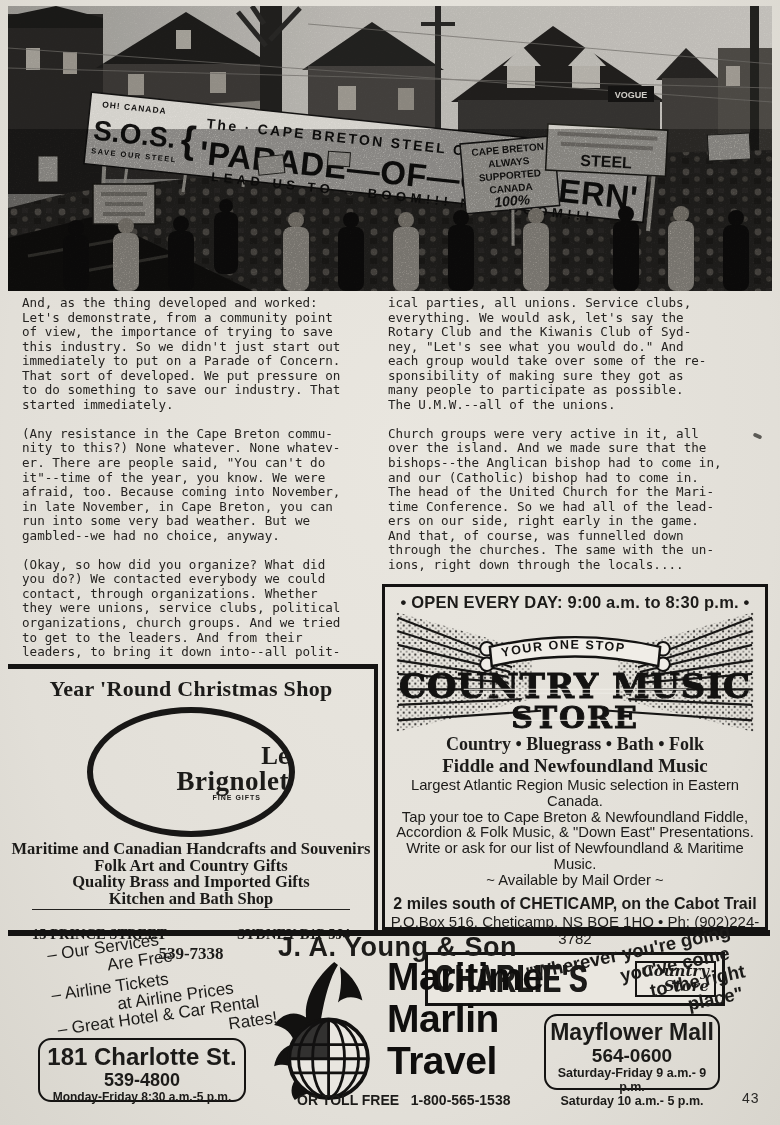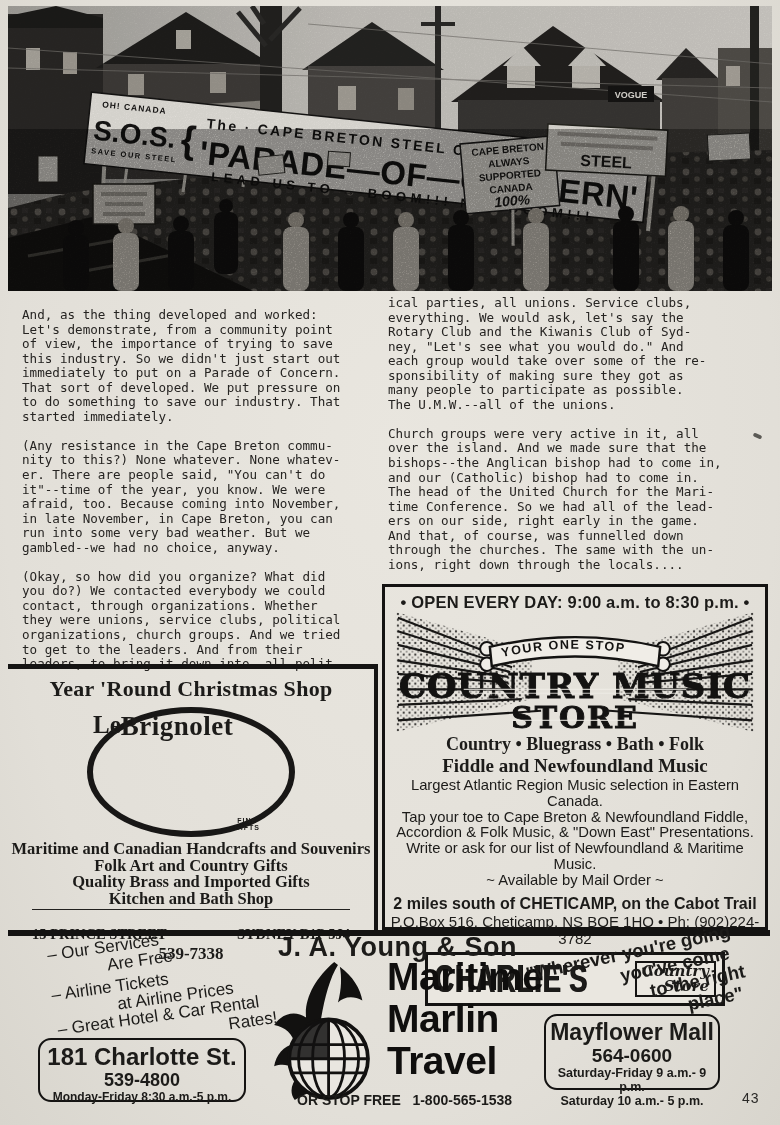--- a/index.html
+++ b/index.html
@@ -13,21 +13,21 @@
        white-space:pre;color:#262422;margin:0;}
   
   .serifb{font-family:"Liberation Serif",serif;font-weight:bold;}
   .sansb{font-family:"Liberation Sans",sans-serif;font-weight:bold;}
   .center{text-align:center;}
   .prelines{white-space:pre-line;}
   
   .brig{left:8px;top:664px;width:366px;height:266px;border-top:5px solid #151413;border-right:4px solid #151413;}
   .brig-head{margin-top:7px;font-size:22px;letter-spacing:.3px;}
   .brig-oval{width:196px;height:118px;border:6px solid #181716;border-radius:50%;margin:5px auto 4px auto;
-             display:flex;flex-direction:row;align-items:flex-start;justify-content:center;}
+             display:flex;flex-direction:column;align-items:flex-end;justify-content:center;}
   .brig-le{font-size:25px;line-height:24px;}
   .brig-name{font-size:27px;line-height:26px;letter-spacing:.5px;}
   .brig-sub{font-size:7px;letter-spacing:1px;align-self:flex-end;margin-right:28px;}
   .brig-lines{font-size:16.5px;line-height:16.5px;}
   .brig-addr{width:318px;margin:2px auto 0 auto;border-top:1.5px solid #22211f;display:flex;justify-content:space-between;
              font-size:14.5px;padding-top:16px;}
   .brig-phone{font-size:17px;margin-top:1px;}
   
   .cm{left:382px;top:584px;width:380px;height:340px;border:3px solid #141312;background:transparent;}
   .cm-open{font-size:16.5px;margin-top:6px;letter-spacing:.2px;}
@@ -223,21 +223,21 @@
           <rect x="515" y="217" width="26" height="68" rx="8"></rect>
         <circle cx="673" cy="208" r="8" fill="#b9b2a6"></circle>
           <rect x="660" y="215" width="26" height="70" rx="8"></rect>
       </g>
     </g>
 
     <rect x="0" y="138" width="764" height="147" filter="url(#grain)" opacity="0.35"></rect>
     <rect x="0" y="0" width="764" height="285" filter="url(#grain)" opacity="0.10"></rect>
   </svg>
 
-  <pre class="abs col" style="left:22px;top:308px;width:356px;">And, as the thing developed and worked:
+  <pre class="abs col" style="left:22px;top:296px;width:356px;">And, as the thing developed and worked:
 Let's demonstrate, from a community point
 of view, the importance of trying to save
 this industry. So we didn't just start out
 immediately to put on a Parade of Concern.
 That sort of developed. We put pressure on
 to do something to save our industry. That
 started immediately.
 
 (Any resistance in the Cape Breton commu-
 nity to this?) None whatever. None whatev-
@@ -399,21 +399,21 @@
         <line x1="-39" y1="15" x2="39" y2="15" stroke="#121110" stroke-width="3"></line>
         <path d="M0,-42 A42,42 0 0 0 -42,0 L0,0 Z" fill="#121110" opacity="0.85"></path>
       </g>
     </svg>
     <div class="abs tv-brand" style="left:132px;top:24px;">
       <div>Maritime</div>
       <div>Marlin</div>
       <div>Travel</div>
     </div>
     <div class="abs tv-toll" style="left:42px;top:160px;white-space:nowrap;">
-      <span>OR STOP FREE</span>&nbsp;&nbsp;
+      <span>OR TOLL FREE</span>&nbsp;&nbsp;
       <span>1-800-565-1538</span>
     </div>
   </div>
 
   <div class="abs quote" style="left:530px;top:938px;width:240px;">
     <div>"Wherever you're going</div>
     <div style="margin-left:92px;">you've come</div>
     <div style="margin-left:118px;">to the right</div>
     <div style="margin-left:152px;">place"</div>
   </div>

